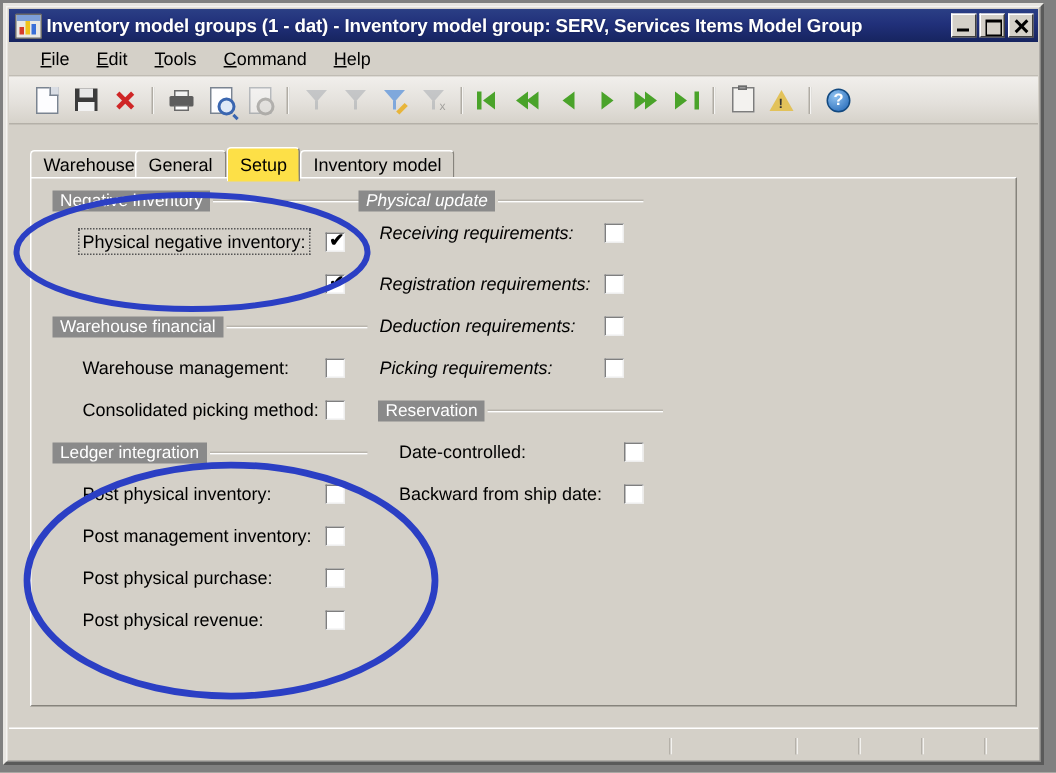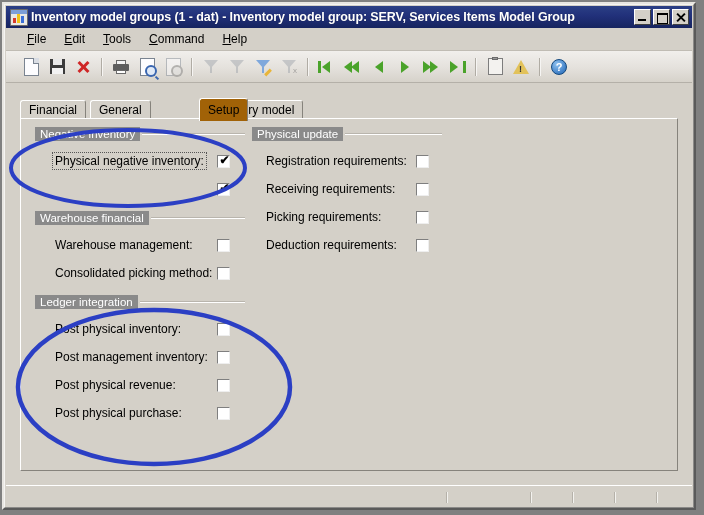--- a/index.html
+++ b/index.html
@@ -151,21 +151,21 @@
   .tabstrip{position:absolute;left:14px;top:14px;right:14px;height:22px;}
   .tab{
     position:absolute;top:2px;height:19px;line-height:19px;
     background:#d4d0c8;padding:0 8px;font-size:12px;color:#000;
     border-top:1px solid #ffffff;border-left:1px solid #ffffff;border-right:1px solid #86837c;
     border-top-left-radius:3px;border-top-right-radius:3px;
     box-sizing:border-box;white-space:nowrap;cursor:default;
   }
   .tab.active{
     top:0;height:23px;line-height:22px;font-weight:normal;
-    background:#a16207;z-index:3;border-bottom:none;margin-left:48px;
+    background:#fde047;z-index:3;border-bottom:none;
   }
   
   .panel{
     position:absolute;left:14px;top:34px;right:14px;bottom:14px;
     background:#d4d0c8;
     border-top:1px solid #ffffff;border-left:1px solid #ffffff;
     border-right:1px solid #86837c;border-bottom:1px solid #86837c;
     box-sizing:border-box;
   }
   
@@ -345,21 +345,21 @@
         </div>
     <div class="sep"></div>
     <div class="tool">
           <div class="ico-help">?</div>
         </div>
   </div>
 
   <div class="client">
 
     <div class="tabstrip">
-      <div class="tab" style="left:0">Financial</div>
+      <div class="tab" style="left:0">Warehouse</div>
       <div class="tab" style="left:70px">General</div>
       <div class="tab active" style="left:131px">Setup</div>
       <div class="tab" style="left:180px">Inventory model</div>
     </div>
 
     <div class="panel">
 
       <div class="group" style="left:14px;top:8px;width:210px;">
         <div class="group-head">
           <div class="group-title">Negative inventory</div>
@@ -400,52 +400,66 @@
         </div>
         <div class="row" style="padding-left:20px;margin-top:6px;">
           <span class="row-label">Post physical inventory:</span>
           <span class="cb" style="left:182px;"></span>
         </div>
         <div class="row" style="padding-left:20px;">
           <span class="row-label">Post management inventory:</span>
           <span class="cb" style="left:182px;"></span>
         </div>
         <div class="row" style="padding-left:20px;">
+          <span class="row-label">Post physical purchase:</span>
+          <span class="cb" style="left:182px;"></span>
+        </div>
+        <div class="row" style="padding-left:20px;">
           <span class="row-label">Post physical revenue:</span>
           <span class="cb" style="left:182px;"></span>
         </div>
-        <div class="row" style="padding-left:20px;">
-          <span class="row-label">Post physical purchase:</span>
-          <span class="cb" style="left:182px;"></span>
-        </div>
       </div>
 
-      <div class="group" style="left:231px;top:8px;width:190px;">
+      <div class="group" style="left:218px;top:8px;width:190px;font-style:italic;">
         <div class="group-head">
           <div class="group-title">Physical update</div>
           <div class="group-line"></div>
         </div>
+        <div class="row" style="padding-left:14px;">
+          <span class="row-label">Receiving requirements:</span>
+          <span class="cb" style="left:164px;"></span>
+        </div>
         <div class="row" style="padding-left:14px;margin-top:6px;">
           <span class="row-label">Registration requirements:</span>
           <span class="cb" style="left:164px;"></span>
         </div>
         <div class="row" style="padding-left:14px;">
-          <span class="row-label">Receiving requirements:</span>
+          <span class="row-label">Deduction requirements:</span>
           <span class="cb" style="left:164px;"></span>
         </div>
         <div class="row" style="padding-left:14px;">
           <span class="row-label">Picking requirements:</span>
           <span class="cb" style="left:164px;"></span>
         </div>
+      </div>
+
+      <div class="group" style="left:231px;top:148px;width:190px;">
+        <div class="group-head">
+          <div class="group-title">Reservation</div>
+          <div class="group-line"></div>
+        </div>
+        <div class="row" style="padding-left:14px;margin-top:6px;">
+          <span class="row-label">Date-controlled:</span>
+          <span class="cb" style="left:164px;"></span>
+        </div>
         <div class="row" style="padding-left:14px;">
-          <span class="row-label">Deduction requirements:</span>
+          <span class="row-label">Backward from ship date:</span>
           <span class="cb" style="left:164px;"></span>
         </div>
       </div>
-
 
     </div>
   </div>
 
   <div class="statusbar">
     <div class="sb-panels">
       <div class="sb-div" style="left:440px"></div>
       <div class="sb-div" style="left:524px"></div>
       <div class="sb-div" style="left:566px"></div>
       <div class="sb-div" style="left:608px"></div>

